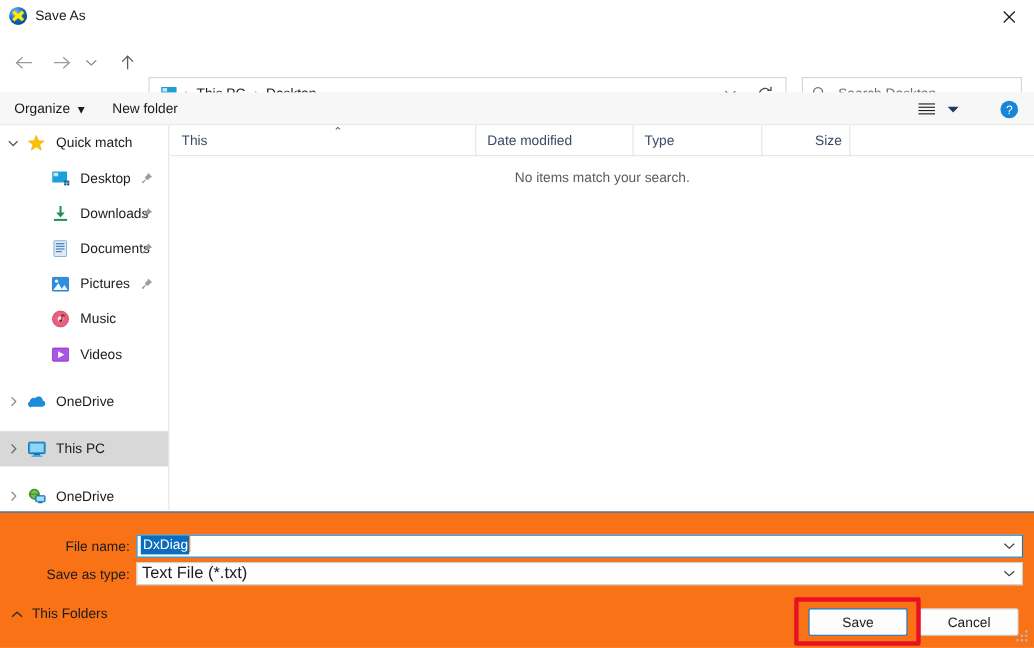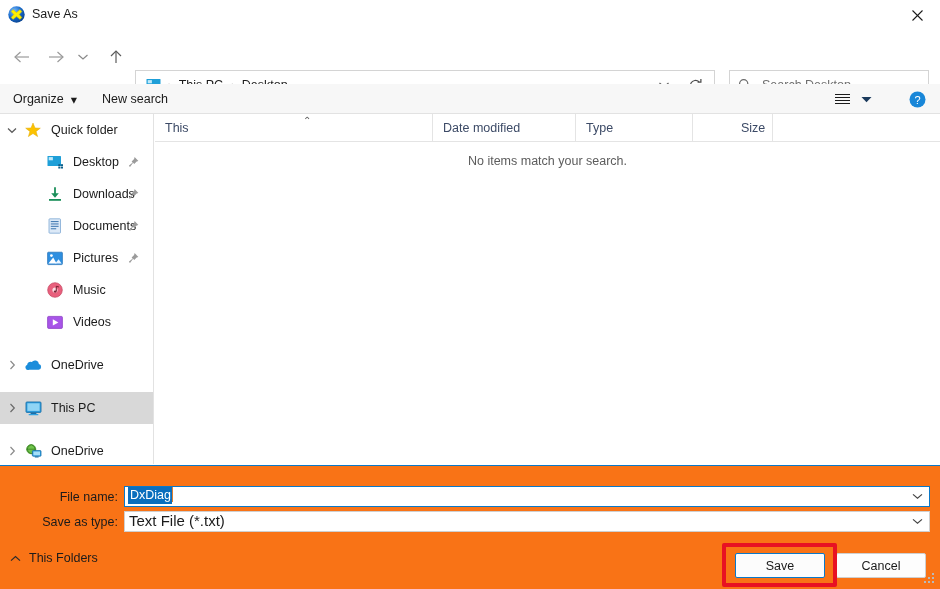--- a/index.html
+++ b/index.html
@@ -301,21 +301,21 @@
       <span class="search-ph">Search Desktop</span>
     </div>
   </div>
 
   <div class="toolbar">
     <div class="tb-item tb-organize">
       <span>Organize</span>
       <span class="caret">▾</span>
     </div>
     <div class="tb-item tb-newfolder">
-      <span>New search</span>
+      <span>New folder</span>
     </div>
     <div class="tb-right-views">
       <span class="hamburger">
           <i></i>
           <i></i>
           <i></i>
           <i></i>
         </span>
       <span>
         <svg width="11" height="7" viewBox="0 0 11 7">
@@ -337,21 +337,21 @@
       <span class="tw">
         <svg width="10" height="7" viewBox="0 0 10 7" stroke="#5c5c5c" stroke-width="1.2" fill="none">
             <polyline points="1,1.5 5,5.3 9,1.5"></polyline>
           </svg>
       </span>
       <span class="ico">
         <svg width="16" height="16" viewBox="0 0 16 16">
           <polygon points="8,1 10,6 15.3,6.2 11.1,9.4 12.6,14.6 8,11.5 3.4,14.6 4.9,9.4 0.7,6.2 6,6" fill="#fcc200" stroke="#e0a800" stroke-width="0.5"></polygon>
         </svg>
       </span>
-      <span class="lbl">Quick folder</span>
+      <span class="lbl">Quick match</span>
     </div>
 
     <div class="tree-row child">
       <span class="tw"></span>
       <span class="ico">
         <svg width="17" height="15" viewBox="0 0 17 15">
           <rect x="0.5" y="1" width="13.5" height="10" rx="0.6" fill="#1e9fd8"></rect>
           <rect x="1.7" y="2.1" width="4.2" height="3.2" fill="#bfe9fa"></rect>
           <rect x="11.3" y="9.2" width="2.1" height="1.9" fill="#0d5f8a"></rect>
           <rect x="13.9" y="9.2" width="2.1" height="1.9" fill="#0d5f8a"></rect>

